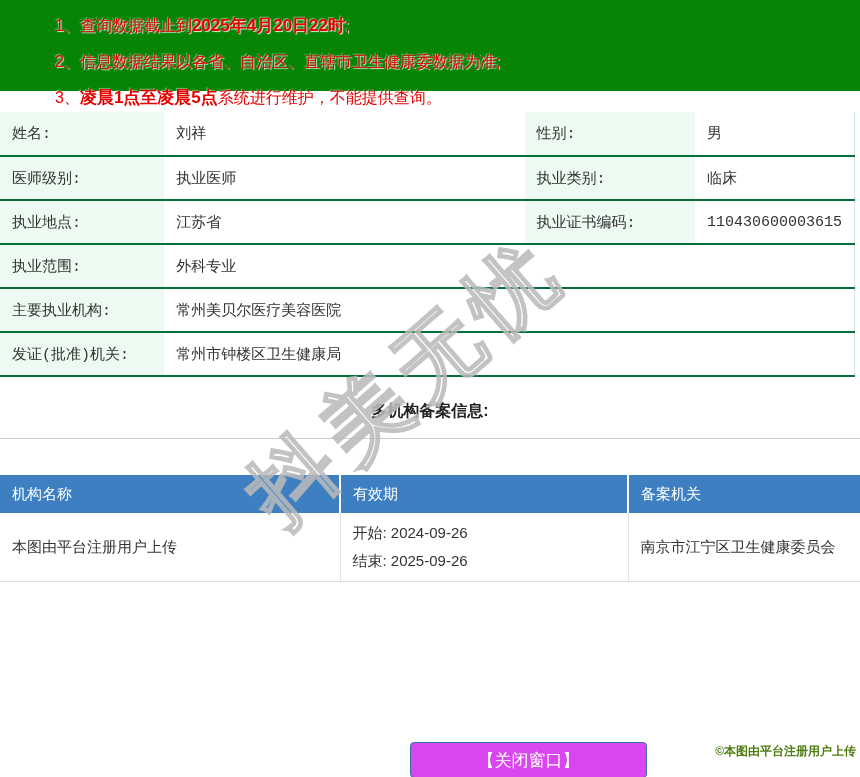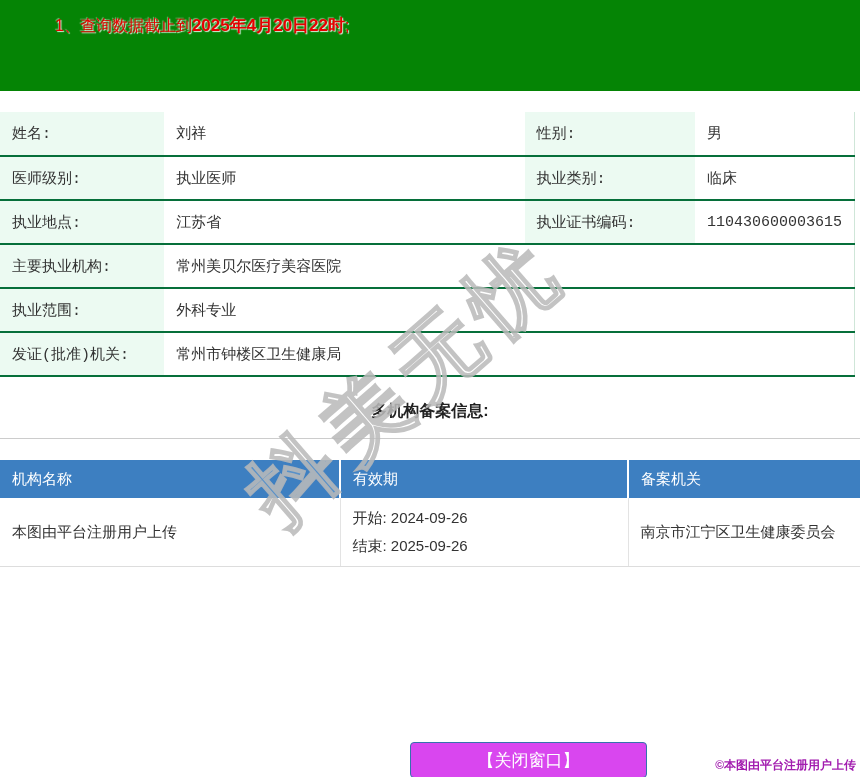--- a/index.html
+++ b/index.html
@@ -33,21 +33,21 @@
   .info-table td.lbl { background:#ecfaf2; }
 
   
   .section-title {
     margin-top:24px; text-align:center; font-size:16px; font-weight:700; color:#222;
     height:20px; line-height:20px;
   }
   .divider { margin-top:17px; border-top:1px solid #ccc; height:0; width:860px; }
 
   
-  .filing-table { margin-top:21px; width:860px; border-collapse:collapse; table-layout:fixed; }
+  .filing-table { margin-top:36px; width:860px; border-collapse:collapse; table-layout:fixed; }
   .filing-table th {
     background:#3d7fc1; color:#fff; font-weight:400; font-size:15px;
     height:38px; padding:0 12px; text-align:left; border-right:2px solid #fff;
   }
   .filing-table th:last-child { border-right:none; }
   .filing-table td {
     height:66px; padding:6px 12px; font-size:15px; color:#333;
     border-bottom:1px solid #ddd; border-right:1px solid #e3e3e3; vertical-align:middle;
     background:#fff;
   }
@@ -57,40 +57,42 @@
   
   .close-btn {
     position:absolute; left:410px; top:742px; width:237px; height:36px;
     background:#d946ef; color:#fff; font-size:17px; border:1px solid #3572ad;
     border-radius:4px; cursor:pointer;
     font-family:"Liberation Sans","DejaVu Sans",sans-serif;
   }
 
   
   .footer-credit {
-    position:absolute; right:4px; bottom:3px; font-size:12px; font-weight:700; color:#a21caf;
+    position:absolute; right:4px; bottom:17px; font-size:12px; font-weight:700; color:#4d7c0f;
     text-shadow:1px 1px 0 #fff,-1px -1px 0 #fff,1px -1px 0 #fff,-1px 1px 0 #fff;
   }
 
   
   .watermark {
     position:absolute; left:215px; top:325px; z-index:40; pointer-events:none;
     font-size:84px; font-weight:700; letter-spacing:12px; white-space:nowrap;
     transform:rotate(-41deg);
     color:rgba(255,255,255,.14);
     -webkit-text-stroke:2px rgba(185,185,185,.85);
   }
 </style>
 </head>
 <body>
 
 <div class="page">
 
   <div class="notice-banner">
     <div class="notice-line"><span>1、</span><span>查询数据截止到</span><b>2025年4月20日22时</b><span>;</span></div>
+    <div class="notice-line"><span>2、</span><span>信息数据结果以各省、自治区、直辖市卫生健康委数据为准;</span><b></b><span></span></div>
+    <div class="notice-line"><span>3、</span><span></span><b>凌晨1点至凌晨5点</b><span>系统进行维护，不能提供查询。</span></div>
   </div>
 
   <table class="info-table">
     <colgroup>
         <col style="width:165px">
         <col style="width:362px">
         <col style="width:171px">
         <col style="width:157px">
       </colgroup>
     <tbody>
@@ -106,26 +108,26 @@
         <td class="lbl">执业类别:</td>
         <td>临床</td>
       </tr>
       <tr>
         <td class="lbl">执业地点:</td>
         <td>江苏省</td>
         <td class="lbl">执业证书编码:</td>
         <td>110430600003615</td>
       </tr>
       <tr>
+        <td class="lbl">执业范围:</td>
+        <td colspan="3">外科专业</td>
+      </tr>
+      <tr>
         <td class="lbl">主要执业机构:</td>
         <td colspan="3">常州美贝尔医疗美容医院</td>
-      </tr>
-      <tr>
-        <td class="lbl">执业范围:</td>
-        <td colspan="3">外科专业</td>
       </tr>
       <tr>
         <td class="lbl">发证(批准)机关:</td>
         <td colspan="3">常州市钟楼区卫生健康局</td>
       </tr>
     </tbody>
   </table>
 
   <div class="section-title">多机构备案信息:</div>
   <div class="divider"></div>

